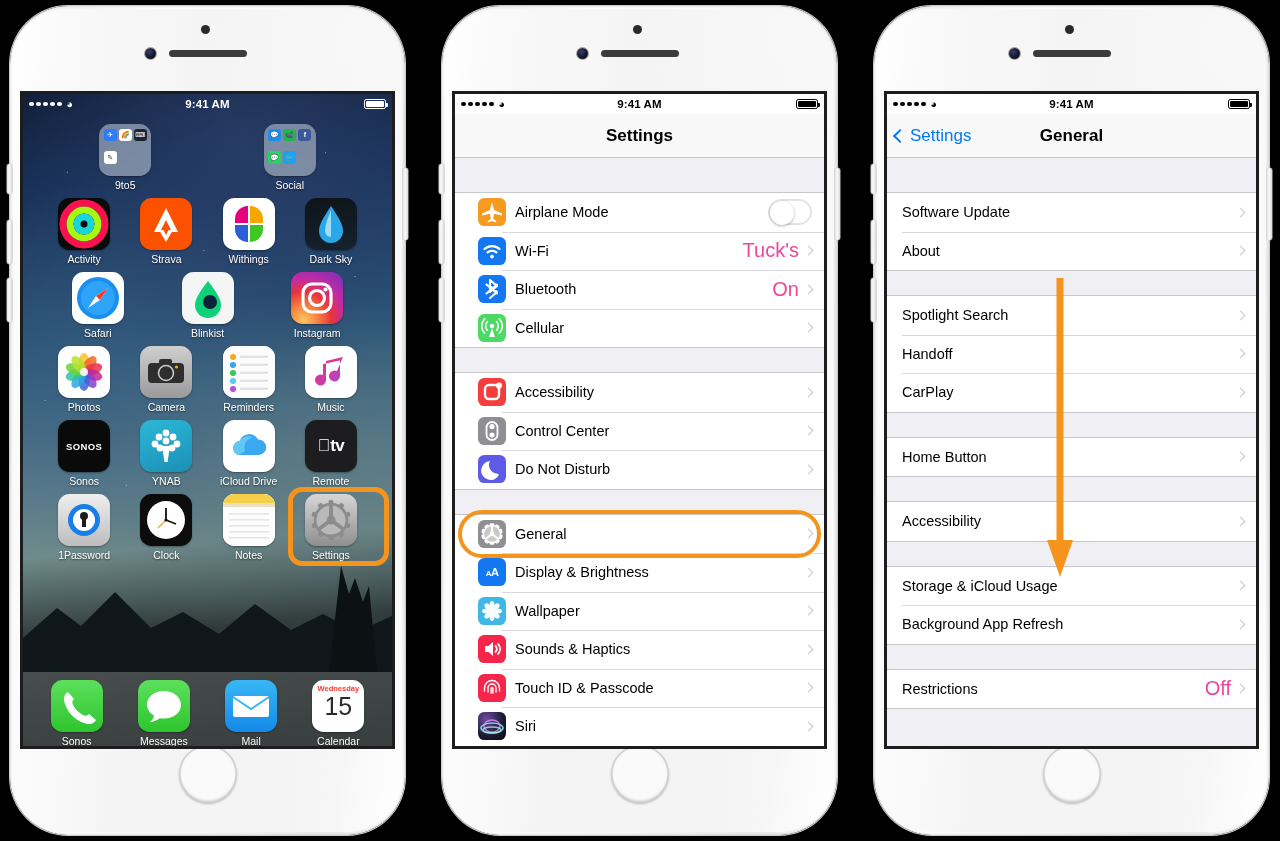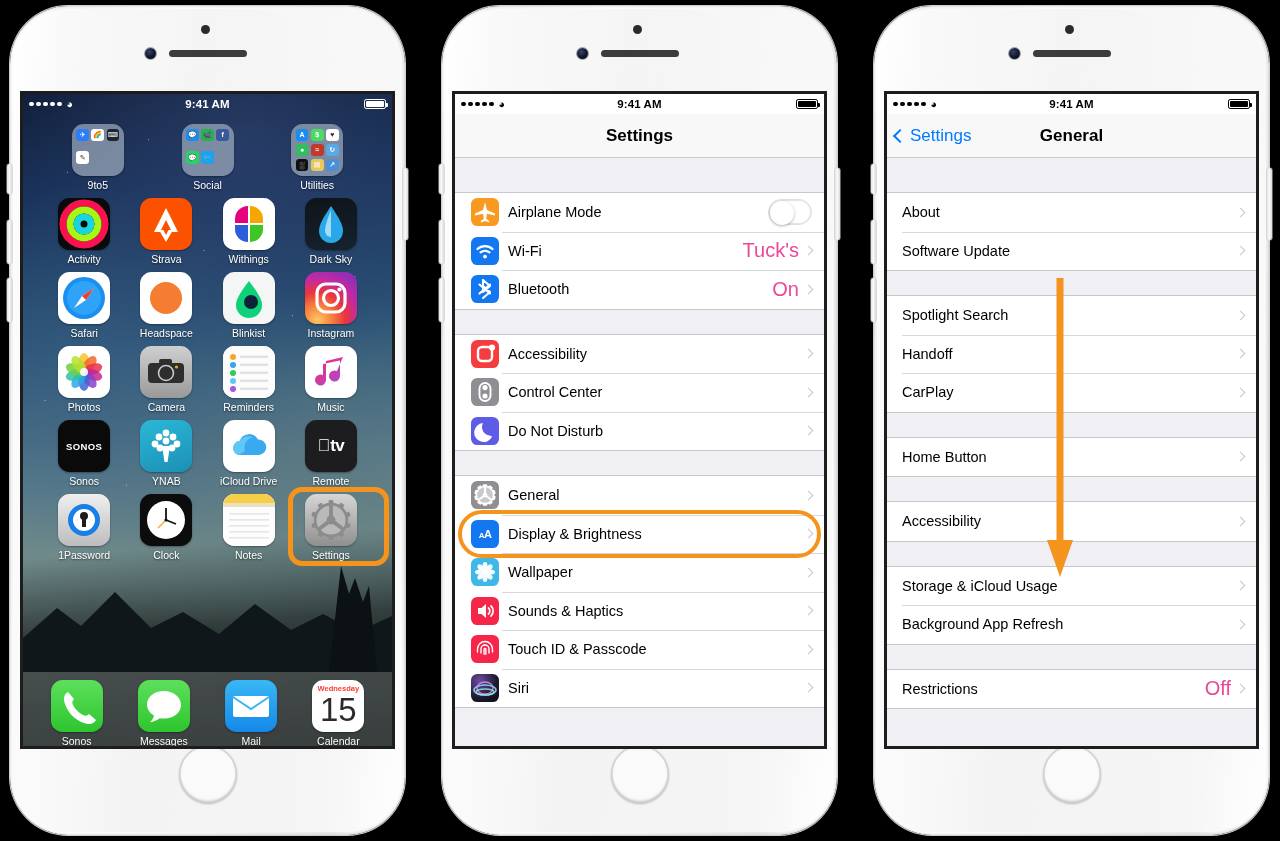--- a/index.html
+++ b/index.html
@@ -162,21 +162,21 @@
   .navback {
     position:absolute; left:8px; display:flex; align-items:center;
     color:#007AFF; font-size:17px; gap:4px; cursor:pointer;
   }
   .chev-back { width:10px; height:10px; border-left:2.4px solid #007AFF; border-bottom:2.4px solid #007AFF; transform:rotate(45deg); margin-right:1px; }
 
   .gap { height:34px; background:#EFEFF4; }
   .gap.sm { height:24px; }
   .group { background:#fff; border-top:.5px solid #c8c7cc; border-bottom:.5px solid #c8c7cc; }
   .cellrow {
-    display:flex; align-items:center; height:38.5px; padding-left:16px; background:#fff;
+    display:flex; align-items:center; height:38.5px; padding-left:23px; background:#fff;
     position:relative;
   }
   .cellrow + .cellrow::before {
     content:""; position:absolute; left:47px; right:0; top:0; height:.5px; background:#d8d8dc;
   }
   .cellrow.noicon + .cellrow.noicon::before { left:15px; }
   .cellrow.noicon { padding-left:15px; }
   .appicon {
     width:28px; height:28px; border-radius:6.3px; margin-right:9px;
     display:flex; align-items:center; justify-content:center; flex:0 0 auto;
@@ -260,34 +260,20 @@
               <div class="cell">
                 <div class="ic folder">
                   <div class="mini" style="background: rgb(27, 140, 240);">💬</div>
                   <div class="mini" style="background: rgb(36, 179, 76);">📹</div>
                   <div class="mini" style="background: rgb(59, 89, 152);">f</div>
                   <div class="mini" style="background: rgb(37, 211, 102);">💬</div>
                   <div class="mini" style="background: rgb(29, 161, 242);">🐦</div>
                 </div>
                 <div class="lbl">Social</div>
               </div>
-              <div class="cell">
-                <div class="ic folder">
-                  <div class="mini" style="background: rgb(27, 140, 240);">A</div>
-                  <div class="mini" style="background: rgb(76, 217, 100);">$</div>
-                  <div class="mini" style="background: rgb(255, 255, 255); color: rgb(51, 51, 51);">♥</div>
-                  <div class="mini" style="background: rgb(47, 191, 91);">●</div>
-                  <div class="mini" style="background: rgb(192, 57, 43);">≈</div>
-                  <div class="mini" style="background: rgb(90, 169, 230);">↻</div>
-                  <div class="mini" style="background: rgb(16, 16, 16);">░</div>
-                  <div class="mini" style="background: rgb(232, 201, 91);">▤</div>
-                  <div class="mini" style="background: rgb(74, 144, 217);">↗</div>
-                </div>
-                <div class="lbl">Utilities</div>
-              </div>
             </div>
             <div class="row">
               <div class="cell">
                 <div class="ic" style="background: rgb(10, 10, 10); display: flex; align-items: center; justify-content: center;">
                   <svg viewBox="0 0 52 52" width="52" height="52">
                     <circle cx="26" cy="26" r="21" fill="none" stroke="#fa114f" stroke-width="7"></circle>
                     <circle cx="26" cy="26" r="14" fill="none" stroke="#a6f715" stroke-width="7"></circle>
                     <circle cx="26" cy="26" r="7" fill="none" stroke="#1ad5de" stroke-width="7"></circle>
                   </svg>
                 </div>
@@ -327,26 +313,20 @@
               <div class="cell">
                 <div class="ic" style="background: rgb(255, 255, 255); display: flex; align-items: center; justify-content: center;">
                   <svg viewBox="0 0 52 52" width="52" height="52">
                     <circle cx="26" cy="26" r="21" fill="#1a8ff0"></circle>
                     <circle cx="26" cy="26" r="17" fill="#2fa3f7"></circle>
                     <polygon points="36,16 24,24 16,36 28,28" fill="#fff"></polygon>
                     <polygon points="36,16 24,24 28,28" fill="#f23b2f"></polygon>
                   </svg>
                 </div>
                 <div class="lbl">Safari</div>
-              </div>
-              <div class="cell">
-                <div class="ic" style="background: rgb(255, 255, 255); display: flex; align-items: center; justify-content: center;">
-                  <div style="width:32px;height:32px;border-radius:50%;background:#f47d31"></div>
-                </div>
-                <div class="lbl">Headspace</div>
               </div>
               <div class="cell">
                 <div class="ic" style="background: rgb(244, 246, 245); display: flex; align-items: center; justify-content: center;">
                   <svg viewBox="0 0 52 52" width="52" height="52">
                     <path d="M26 9 C16 22 13 28 13 33 a13 13 0 0 0 26 0 C39 28 36 22 26 9 Z" fill="#0ed17a"></path>
                     <circle cx="28" cy="30" r="7" fill="#0b2239"></circle>
                   </svg>
                 </div>
                 <div class="lbl">Blinkist</div>
               </div>
@@ -550,21 +530,21 @@
                 <svg viewBox="0 0 52 52" width="52" height="52">
                   <rect x="8" y="16" width="36" height="21" rx="2" fill="#fff"></rect>
                   <path d="M8 17 L26 29 L44 17" fill="none" stroke="#39b7f5" stroke-width="2"></path>
                 </svg>
               </div>
               <div class="lbl">Mail</div>
             </div>
             <div class="cell">
               <div class="ic" style="background: rgb(255, 255, 255); display: flex; flex-direction: column; align-items: center; justify-content: flex-start;">
                 <div style="color:#fb3b30;font-size:7.5px;font-weight:bold;margin-top:5px;line-height:1">Wednesday</div>
-                <div style="color:#2b2b2b;font-size:33px;font-weight:300;line-height:1.05">15</div>
+                <div style="color:#2b2b2b;font-size:25px;font-weight:300;line-height:1.05">15</div>
               </div>
               <div class="lbl">Calendar</div>
             </div>
           </div>
 
         <div class="ring-app" id="ring-settings-app" style="left: 264.75px; top: 393px; width: 101.25px; height: 79px;"></div>
       </div>
     </div>
   </div>
 
@@ -633,20 +613,36 @@
                   <svg viewBox="0 0 28 28" width="28" height="28">
                     <path d="M12 5 L19 11 L12 17 V5 M12 23 L19 17 L12 11" fill="none" stroke="#fff" stroke-width="2.1" stroke-linejoin="round" stroke-linecap="round"></path>
                     <line x1="8.5" y1="9.5" x2="19" y2="18.5" stroke="#fff" stroke-width="2.1" stroke-linecap="round"></line>
                     <line x1="8.5" y1="18.5" x2="19" y2="9.5" stroke="#fff" stroke-width="2.1" stroke-linecap="round"></line>
                   </svg>
                 </div>
                 <span class="ctitle">Bluetooth</span>
                 <span class="cvalue">On</span>
                 <span class="chev"></span>
               </div>
+              <div class="cellrow">
+                <div class="appicon" style="background: rgb(76, 217, 100);">
+                  <svg viewBox="0 0 28 28" width="28" height="28">
+                    <circle cx="14" cy="12" r="2.3" fill="#fff"></circle>
+                    <path d="M14 14 L11 23 h6 Z" fill="#fff"></path>
+                    <g fill="none" stroke="#fff" stroke-width="1.5" stroke-linecap="round">
+                      <path d="M9.5 7.5 a6.5 6.5 0 0 0 0 9"></path>
+                      <path d="M18.5 7.5 a6.5 6.5 0 0 1 0 9"></path>
+                      <path d="M6.8 4.8 a10 10 0 0 0 0 14.4"></path>
+                      <path d="M21.2 4.8 a10 10 0 0 1 0 14.4"></path>
+                    </g>
+                  </svg>
+                </div>
+                <span class="ctitle">Cellular</span>
+                <span class="chev"></span>
+              </div>
             </div>
             <div class="gap sm"></div>
             <div class="group">
               <div class="cellrow">
                 <div class="appicon" style="background: rgb(245, 61, 61);">
                   <svg viewBox="0 0 28 28" width="28" height="28">
                     <rect x="7" y="7" width="14" height="14" rx="4" fill="none" stroke="#fff" stroke-width="2.4"></rect>
                     <circle cx="21" cy="7.5" r="3.1" fill="#fff"></circle>
                   </svg>
                 </div>
@@ -809,25 +805,25 @@
           <span class="navback">
             <span class="chev-back"></span>
             <span>Settings</span>
           </span>
           <span class="navtitle">General</span>
         </div>
         <div id="general-body">
             <div class="gap"></div>
             <div class="group">
               <div class="cellrow noicon">
+                <span class="ctitle">Software Update</span>
+                <span class="chev"></span>
+              </div>
+              <div class="cellrow noicon">
                 <span class="ctitle">About</span>
-                <span class="chev"></span>
-              </div>
-              <div class="cellrow noicon">
-                <span class="ctitle">Software Update</span>
                 <span class="chev"></span>
               </div>
             </div>
             <div class="gap sm"></div>
             <div class="group">
               <div class="cellrow noicon">
                 <span class="ctitle">Spotlight Search</span>
                 <span class="chev"></span>
               </div>
               <div class="cellrow noicon">

